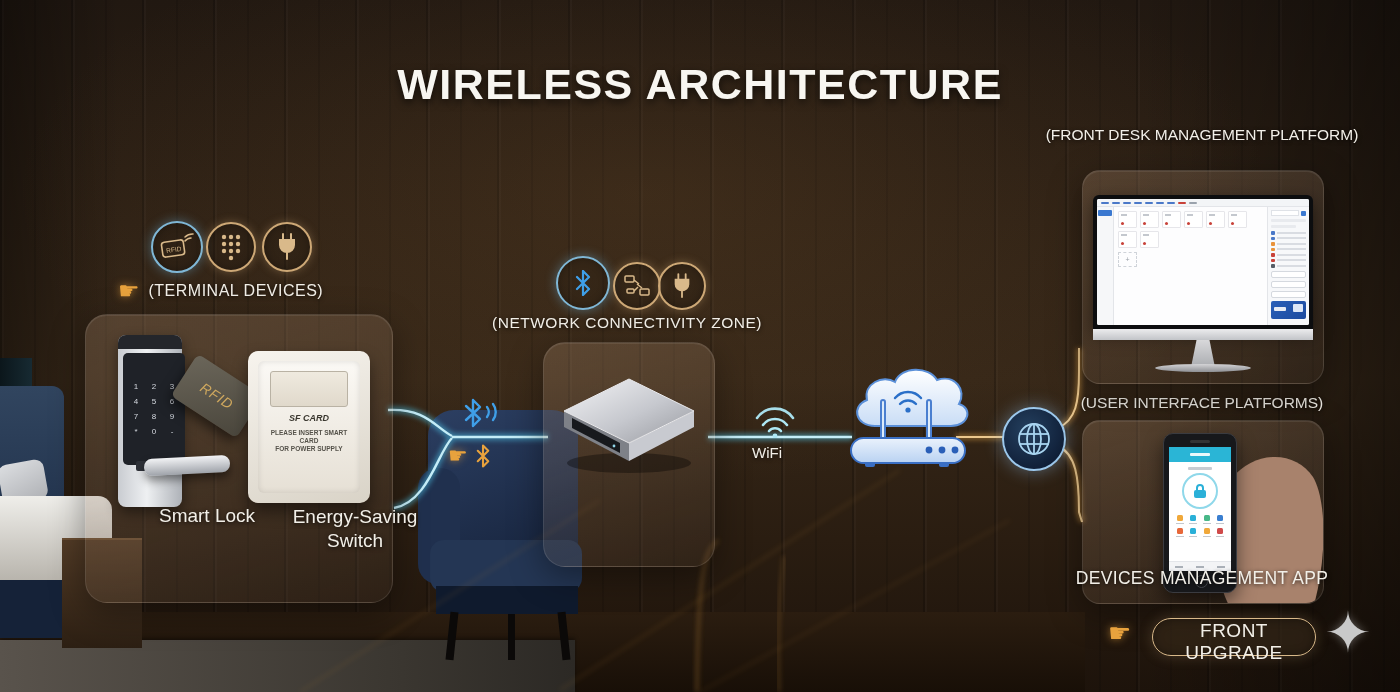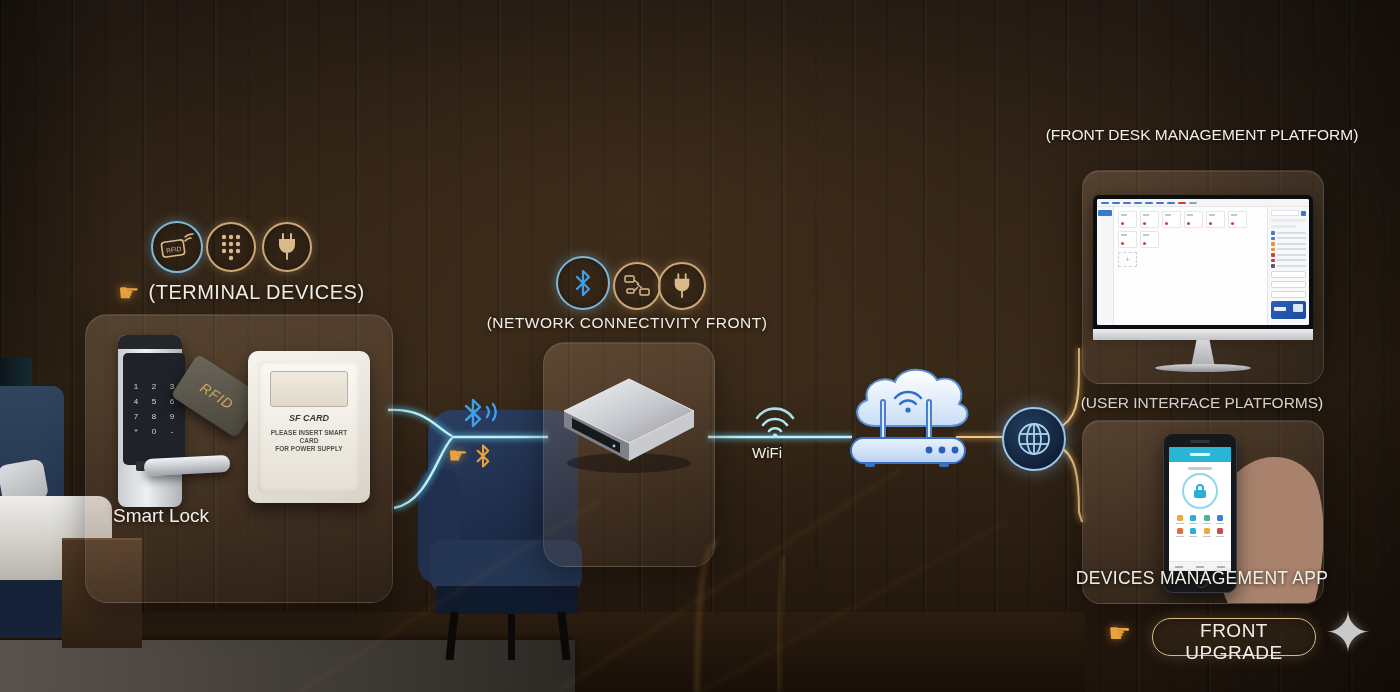--- a/index.html
+++ b/index.html
@@ -26,21 +26,21 @@
   }
   .title{
     left:0;right:0;top:60px;font-size:43px;font-weight:700;letter-spacing:1.5px;
     color:#f8f6f1;text-shadow:0 3px 8px rgba(0,0,0,.65);
   }
   .icon-circle{position:absolute;border-radius:50%;display:flex;align-items:center;justify-content:center;
     background:rgba(30,22,14,.25);}
   .ring-tan{border:2px solid #cda876;box-shadow:0 0 10px rgba(205,168,118,.35), inset 0 0 8px rgba(0,0,0,.3);}
   .ring-blue{border:2px solid #7fb7d6;box-shadow:0 0 12px rgba(110,180,220,.45), inset 0 0 8px rgba(0,0,0,.3);}
   .pointer{color:#e8a23d;text-shadow:0 0 8px rgba(232,162,61,.6);}
-  .section-label{font-size:20px;letter-spacing:.5px;}
+  .section-label{font-size:16px;letter-spacing:.5px;}
 
   
   .lock-body{position:absolute;left:28px;top:16px;width:64px;height:172px;border-radius:8px;
     background:linear-gradient(90deg,#c9ccd1,#eef0f2 45%,#aeb2b8);box-shadow:0 6px 14px rgba(0,0,0,.45);}
   .lock-cap{position:absolute;left:0;top:0;width:100%;height:14px;border-radius:8px 8px 0 0;background:#24262b;}
   .lock-pad{position:absolute;left:5px;top:18px;width:54px;height:100px;border-radius:5px;background:#1f2228;
     display:grid;grid-template-columns:repeat(3,1fr);align-content:center;justify-items:center;row-gap:7px;padding:6px 4px;}
   .lock-pad span{font-size:8px;color:#d4d8df;line-height:8px;}
   .lock-reader{position:absolute;left:18px;top:126px;width:28px;height:10px;border-radius:2px;background:#2e3138;}
   .lock-handle{position:absolute;left:54px;top:138px;width:86px;height:17px;border-radius:8px;
@@ -54,21 +54,21 @@
   .switch-plate{position:absolute;right:22px;top:36px;width:122px;height:152px;border-radius:10px;
     background:linear-gradient(160deg,#f7f4ee,#d9d3c7);box-shadow:0 8px 16px rgba(0,0,0,.45);}
   .switch-inner{position:absolute;left:10px;top:10px;right:10px;bottom:10px;border-radius:6px;
     background:linear-gradient(180deg,#fbf9f5,#e6e0d5);box-shadow:inset 0 0 6px rgba(0,0,0,.12);}
   .switch-slot{position:absolute;left:12px;top:10px;right:12px;height:34px;border:1.5px solid #b9b2a4;
     border-radius:3px;background:linear-gradient(180deg,#efeadf,#e0d9cb);}
   .switch-title{position:absolute;left:0;right:0;top:52px;text-align:center;font-size:9px;font-weight:700;
     font-style:italic;color:#3a372f;}
   .switch-note{position:absolute;left:4px;right:4px;top:68px;text-align:center;font-size:6.5px;line-height:8px;
     color:#55524a;font-weight:700;}
-  .dev-label{font-size:19px;}
+  .dev-label{font-size:19px;padding-left:46px;}
 
   
   .globe{left:1002px;top:407px;width:60px;height:60px;border-radius:50%;
     background:radial-gradient(circle at 40% 35%, #24405f, #101f38 75%);
     border:2px solid #9cc8ec;box-shadow:0 0 18px rgba(140,190,235,.45);
     display:flex;align-items:center;justify-content:center;}
 
   .cta-btn{
     position:absolute;left:1152px;top:618px;width:164px;height:38px;border-radius:20px;
     border:1.5px solid #d9b98a;background:rgba(58,43,28,.55);cursor:pointer;
@@ -191,20 +191,21 @@
       </g>
       <g stroke="#c4edf8" stroke-width="2.4">
         <path d="M388,410 C426,408 436,428 452,436"></path>
         <path d="M394,508 C428,502 438,452 452,438"></path>
         <path d="M452,437 L548,437"></path>
         <path d="M708,437 L852,437"></path>
       </g>
     </g>
   </svg>
 
+  <div class="abs title center">WIRELESS ARCHITECTURE</div>
 
   <div class="icon-circle ring-blue" style="left:151px;top:221px;width:48px;height:48px;">
     <svg width="34" height="28" viewBox="0 0 34 28">
       <rect x="2" y="8" width="22" height="15" rx="3" fill="none" stroke="#d9b98a" stroke-width="1.6" transform="rotate(-8 13 15)"></rect>
       <text x="6" y="19" font-size="6.5" fill="#d9b98a" font-family="Liberation Sans" transform="rotate(-8 13 15)">RFID</text>
       <path d="M25,8 a8,8 0 0 1 6,-3 M25,4 a11,11 0 0 1 8,-3" fill="none" stroke="#d9b98a" stroke-width="1.6" stroke-linecap="round"></path>
     </svg>
   </div>
   <div class="icon-circle ring-tan" style="left:206px;top:222px;width:46px;height:46px;">
     <svg width="24" height="28" viewBox="0 0 24 28">
@@ -266,20 +267,21 @@
       <div class="switch-inner">
         <div class="switch-slot"></div>
         <div class="switch-title">SF CARD</div>
         <div class="switch-note">
           <span>PLEASE INSERT SMART CARD</span><br>
           <span>FOR POWER SUPPLY</span>
         </div>
       </div>
     </div>
     <div class="abs lbl dev-label center" style="left:0;top:190px;width:150px;">Smart Lock</div>
+    <div class="abs lbl dev-label center" style="left:148px;top:190px;width:150px;line-height:24px;">Energy-Saving Switch</div>
   </div>
 
   <div class="icon-circle ring-blue" style="left:556px;top:256px;width:50px;height:50px;">
     <svg width="16" height="26" viewBox="0 0 16 26">
       <path d="M8,1 L8,25 M8,1 L14,7 L2,19 M8,25 L14,19 L2,7" fill="none" stroke="#3f9fe8" stroke-width="2.2" stroke-linecap="round" stroke-linejoin="round"></path>
     </svg>
   </div>
   <div class="icon-circle ring-tan" style="left:613px;top:262px;width:44px;height:44px;">
     <svg width="26" height="24" viewBox="0 0 26 24">
       <g stroke="#d9b98a" stroke-width="1.5" fill="none">
@@ -293,21 +295,21 @@
   <div class="icon-circle ring-tan" style="left:658px;top:262px;width:44px;height:44px;">
     <svg width="22" height="26" viewBox="0 0 24 28">
       <g stroke="#d9b98a" stroke-width="2" fill="#d9b98a" stroke-linecap="round">
         <line x1="8" y1="1" x2="8" y2="7"></line>
           <line x1="16" y1="1" x2="16" y2="7"></line>
         <path d="M5,7 h14 v5 a7,7 0 0 1 -14,0 z"></path>
         <line x1="12" y1="20" x2="12" y2="26"></line>
       </g>
     </svg>
   </div>
-  <div class="abs lbl section-label center" style="left:477px;top:314px;width:300px;font-size:15.5px;">(NETWORK CONNECTIVITY FRONT)</div>
+  <div class="abs lbl section-label center" style="left:477px;top:314px;width:300px;font-size:15.5px;">(NETWORK CONNECTIVITY ZONE)</div>
 
   <div class="glass" style="left:543px;top:342px;width:170px;height:223px;">
     <svg style="position:absolute;left:10px;top:28px;" width="150" height="110" viewBox="0 0 150 110">
       <defs>
         <linearGradient id="gtop" x1="0" y1="0" x2="1" y2="1">
           <stop offset="0" stop-color="#f4f4f6"></stop>
             <stop offset=".55" stop-color="#c6c8ce"></stop>
             <stop offset="1" stop-color="#96989e"></stop>
         </linearGradient>
       </defs>

